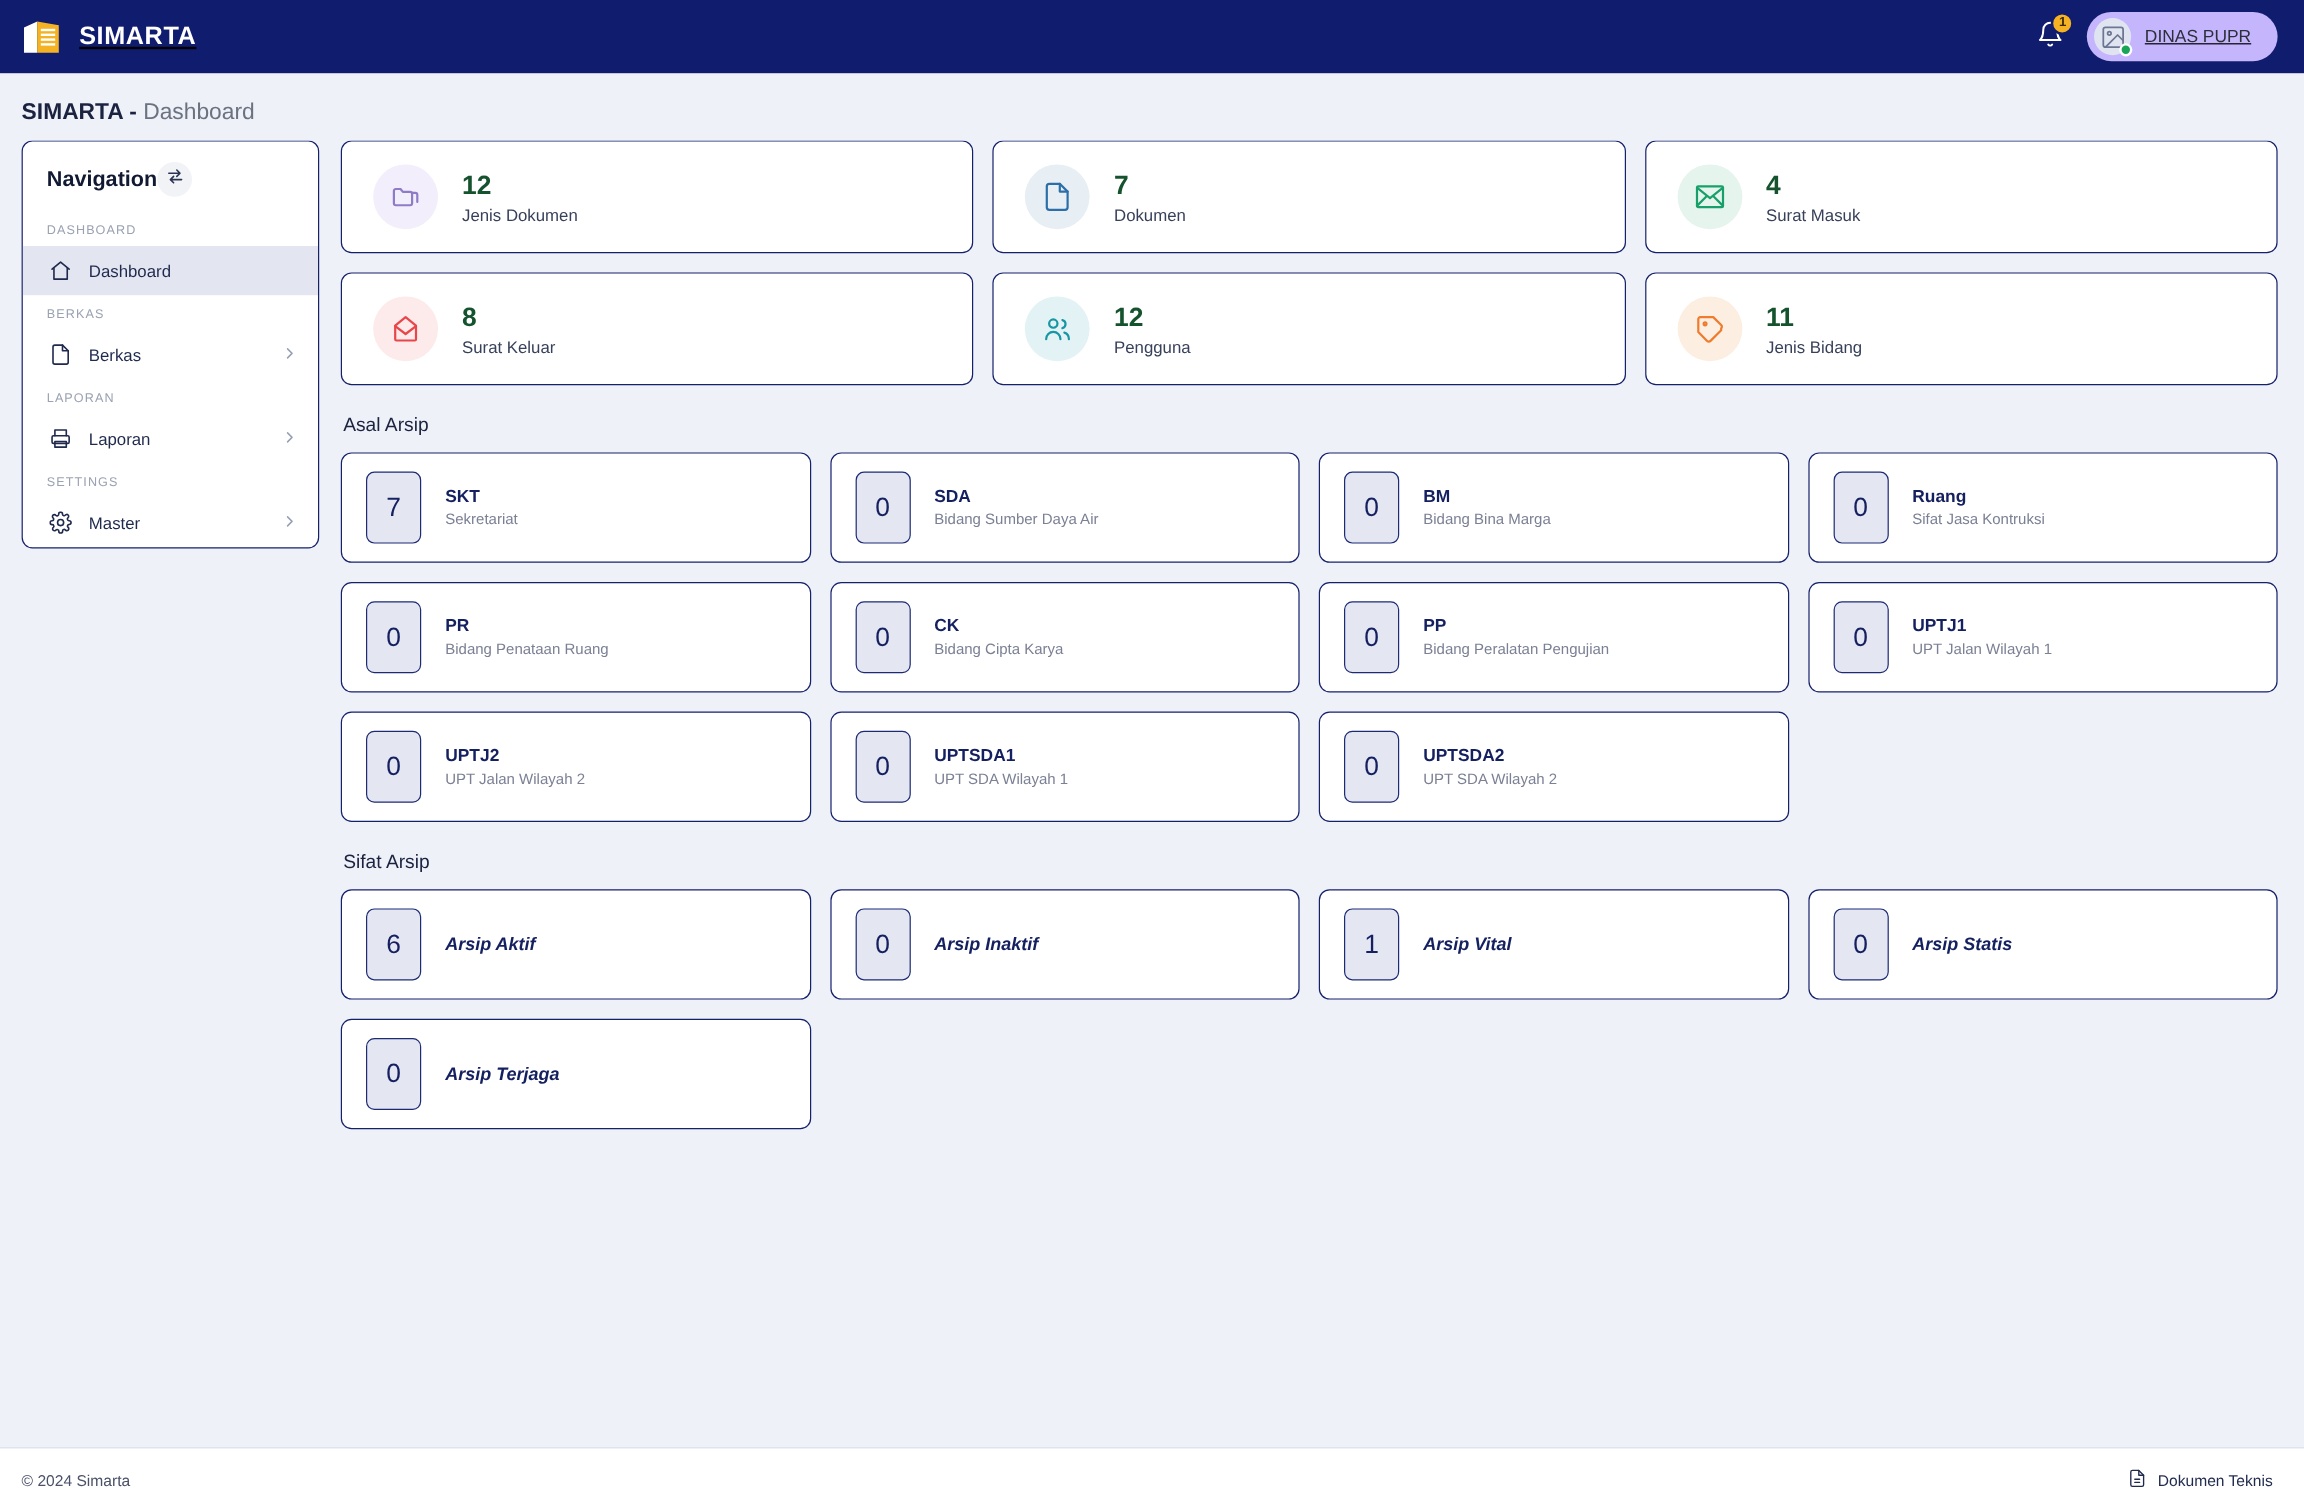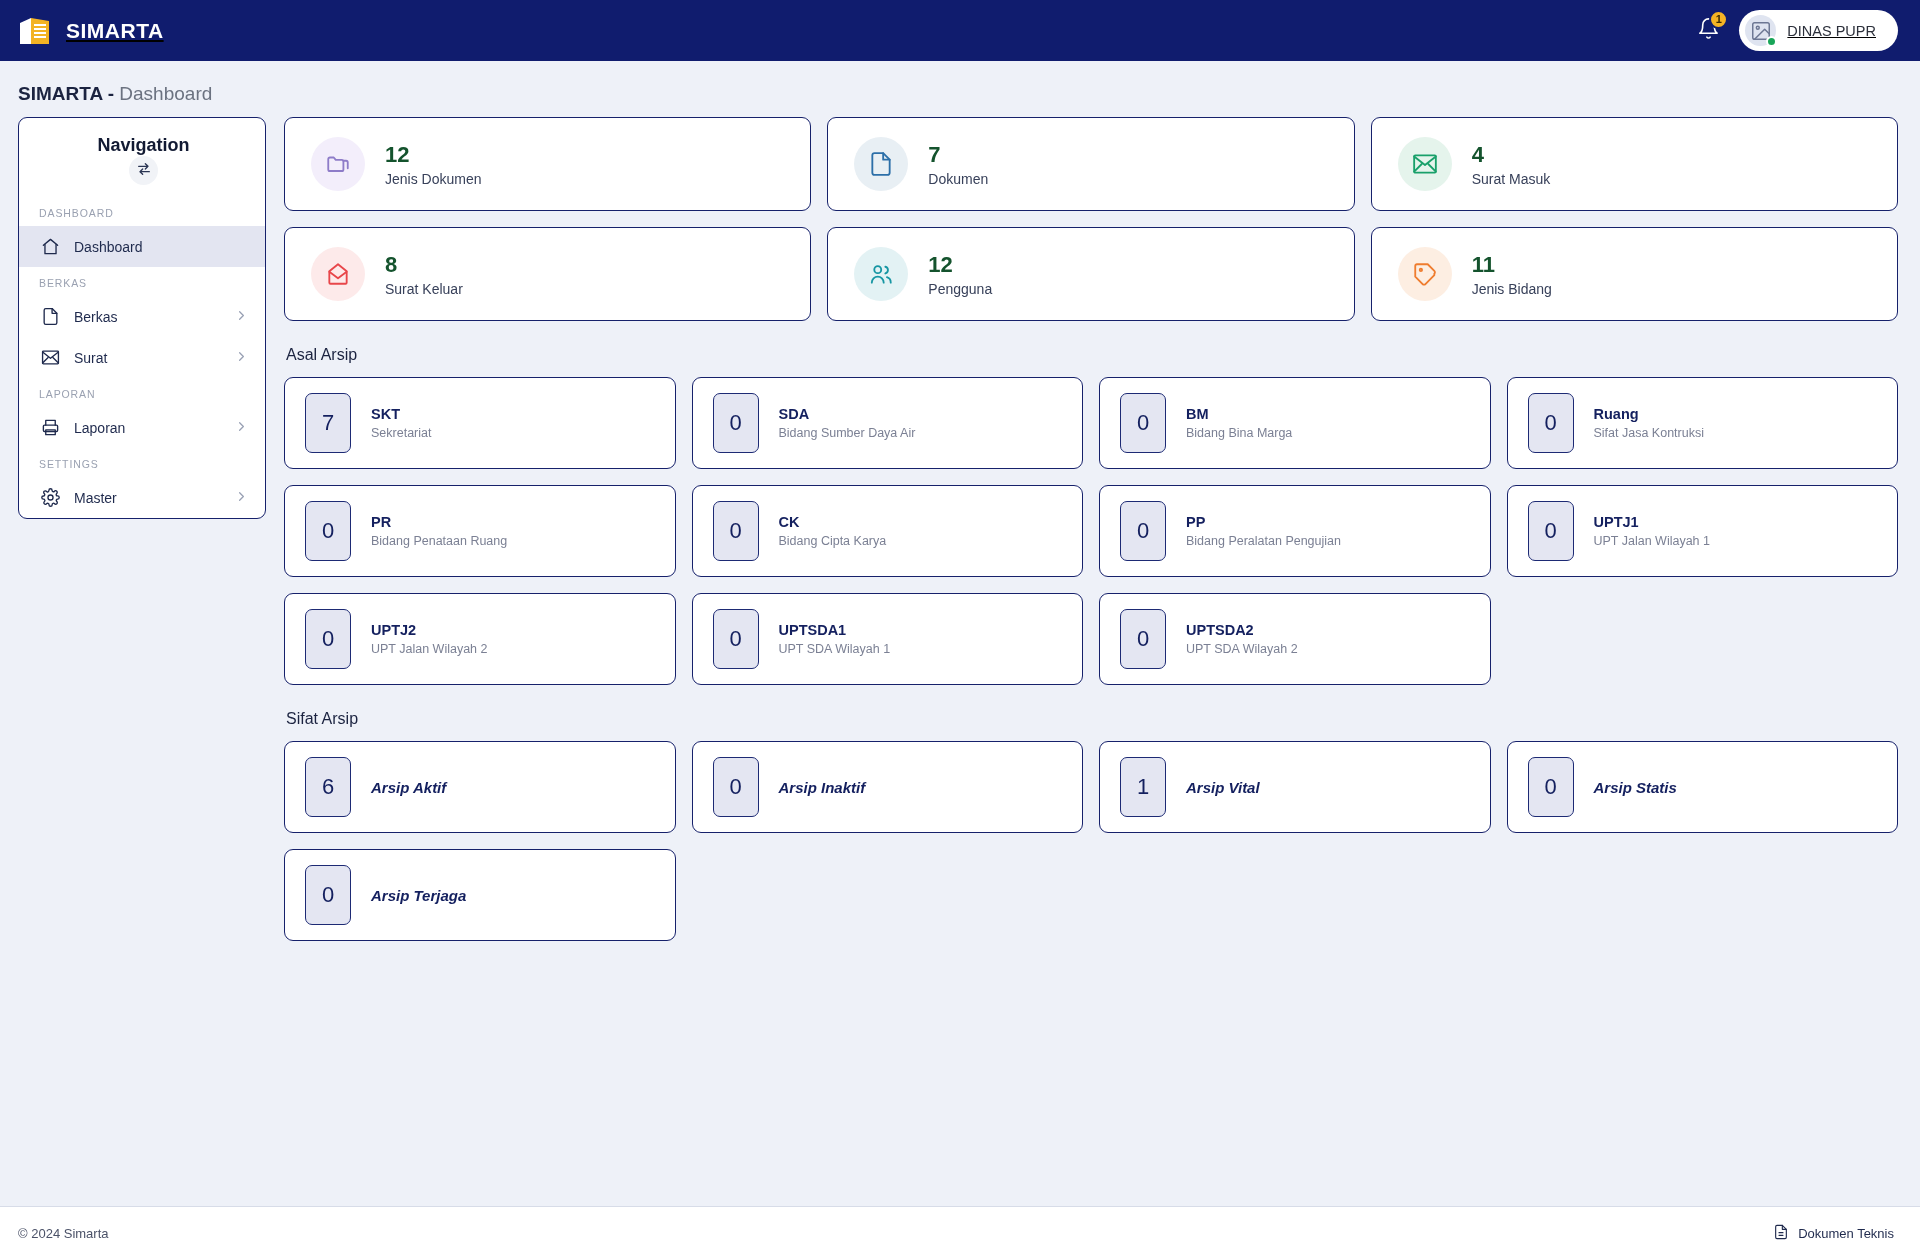--- a/index.html
+++ b/index.html
@@ -25,21 +25,21 @@
   .bell-wrap { position: relative; width: 34px; height: 34px; display:flex; align-items:center; justify-content:center; }
   .bell-badge {
     position: absolute; top: -4px; right: -3px;
     background: #f5b324; color: #3b2a00;
     font-size: 11px; font-weight: bold;
     width: 19px; height: 19px; border-radius: 50%;
     display: flex; align-items: center; justify-content: center;
     border: 2px solid #101c6e;
   }
   .user-pill {
-    background: #ffffff; border-radius: 22px; height: 41px;
+    background: #c4b5fd; border-radius: 22px; height: 41px;
     display: flex; align-items: center; gap: 11px; padding: 0 22px 0 6px;
   }
   .avatar {
     width: 31px; height: 31px; border-radius: 50%;
     background: #dfe4f0; position: relative;
     display: flex; align-items: center; justify-content: center; overflow: visible;
   }
   .avatar-dot {
     position: absolute; right: -1px; bottom: -1px;
     width: 11px; height: 11px; border-radius: 50%;
@@ -52,21 +52,21 @@
   .page-title b { color: #1b2340; font-weight: bold; }
 
   
   .body-wrap { flex: 1 1 auto; display: flex; padding: 0 22px 0 18px; gap: 18px; align-items: flex-start; overflow: hidden; }
 
   
   .sidebar {
     width: 248px; flex: 0 0 248px; background: #fff;
     border: 1px solid #16216b; border-radius: 9px; overflow: hidden;
   }
-  .sb-head { display: flex; align-items: center; justify-content: space-between; padding: 17px 17px 12px 20px; flex-direction: column; }
+  .sb-head { display: flex; align-items: center; padding: 17px 17px 12px 20px; }
   .sb-title { font-size: 18px; font-weight: bold; color: #121a33; }
   .sb-toggle {
     width: 29px; height: 29px; border-radius: 50%; background: #f1f3f7;
     display: flex; align-items: center; justify-content: center; cursor: pointer;
   }
   .sb-section { font-size: 10.5px; letter-spacing: .9px; color: #9aa1b1; padding: 10px 0 7px 20px; }
   .sb-item {
     display: flex; align-items: center; gap: 14px;
     padding: 11px 16px 11px 22px; cursor: pointer;
     font-size: 14px; color: #1f2a4d;
@@ -195,33 +195,20 @@
               <svg width="19" height="19" viewBox="0 0 24 24" fill="none" stroke="#1f2a4d" stroke-width="1.7" stroke-linecap="round" stroke-linejoin="round">
                 <path d="M14 2H6a2 2 0 0 0-2 2v16a2 2 0 0 0 2 2h12a2 2 0 0 0 2-2V8z"></path>
                 <path d="M14 2v6h6"></path>
               </svg>
             </span>
             <span class="sb-label">Berkas</span>
             <span class="sb-chev"><svg width="15" height="15" viewBox="0 0 24 24" fill="none" stroke="#98a0b4" stroke-width="2" stroke-linecap="round" stroke-linejoin="round">
                 <path d="M9 18l6-6-6-6"></path>
               </svg></span>
           </div>
-          <div class="sb-item">
-            <span style="display: flex;">
-              <svg width="19" height="19" viewBox="0 0 24 24" fill="none" stroke="#1f2a4d" stroke-width="1.7" stroke-linecap="round" stroke-linejoin="round">
-                <rect x="2" y="4" width="20" height="16" rx="1"></rect>
-                <path d="M2 5l10 8 10-8"></path>
-                <path d="M2 19l7-7M22 19l-7-7"></path>
-              </svg>
-            </span>
-            <span class="sb-label">Surat</span>
-            <span class="sb-chev"><svg width="15" height="15" viewBox="0 0 24 24" fill="none" stroke="#98a0b4" stroke-width="2" stroke-linecap="round" stroke-linejoin="round">
-                <path d="M9 18l6-6-6-6"></path>
-              </svg></span>
-          </div>
           <div class="sb-section">LAPORAN</div>
           <div class="sb-item">
             <span style="display: flex;">
               <svg width="19" height="19" viewBox="0 0 24 24" fill="none" stroke="#1f2a4d" stroke-width="1.7" stroke-linecap="round" stroke-linejoin="round">
                 <path d="M6 9V3h12v6"></path>
                 <rect x="3" y="9" width="18" height="8" rx="1.5"></rect>
                 <rect x="6" y="15" width="12" height="6"></rect>
               </svg>
             </span>
             <span class="sb-label">Laporan</span>

